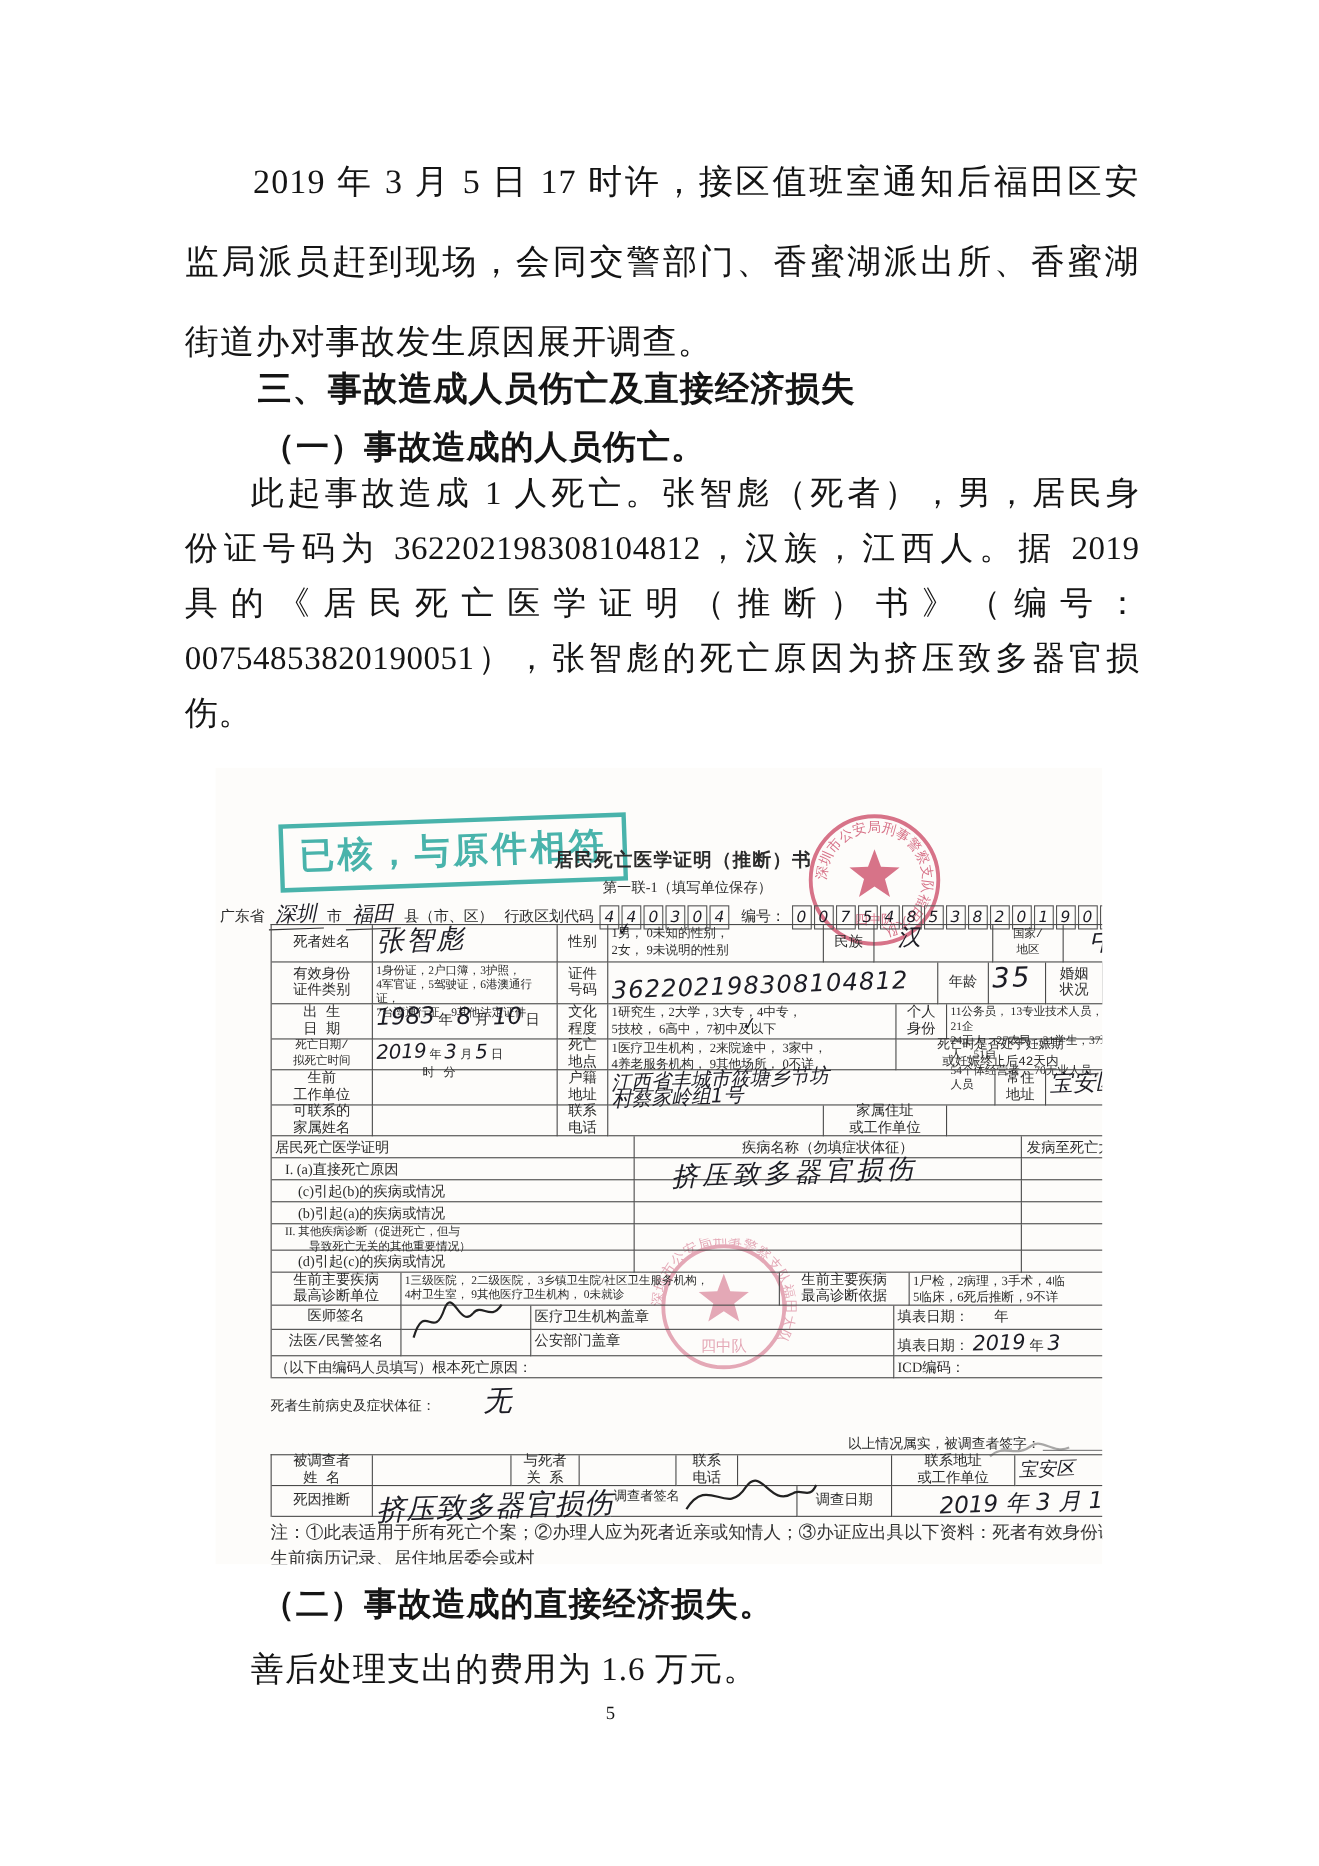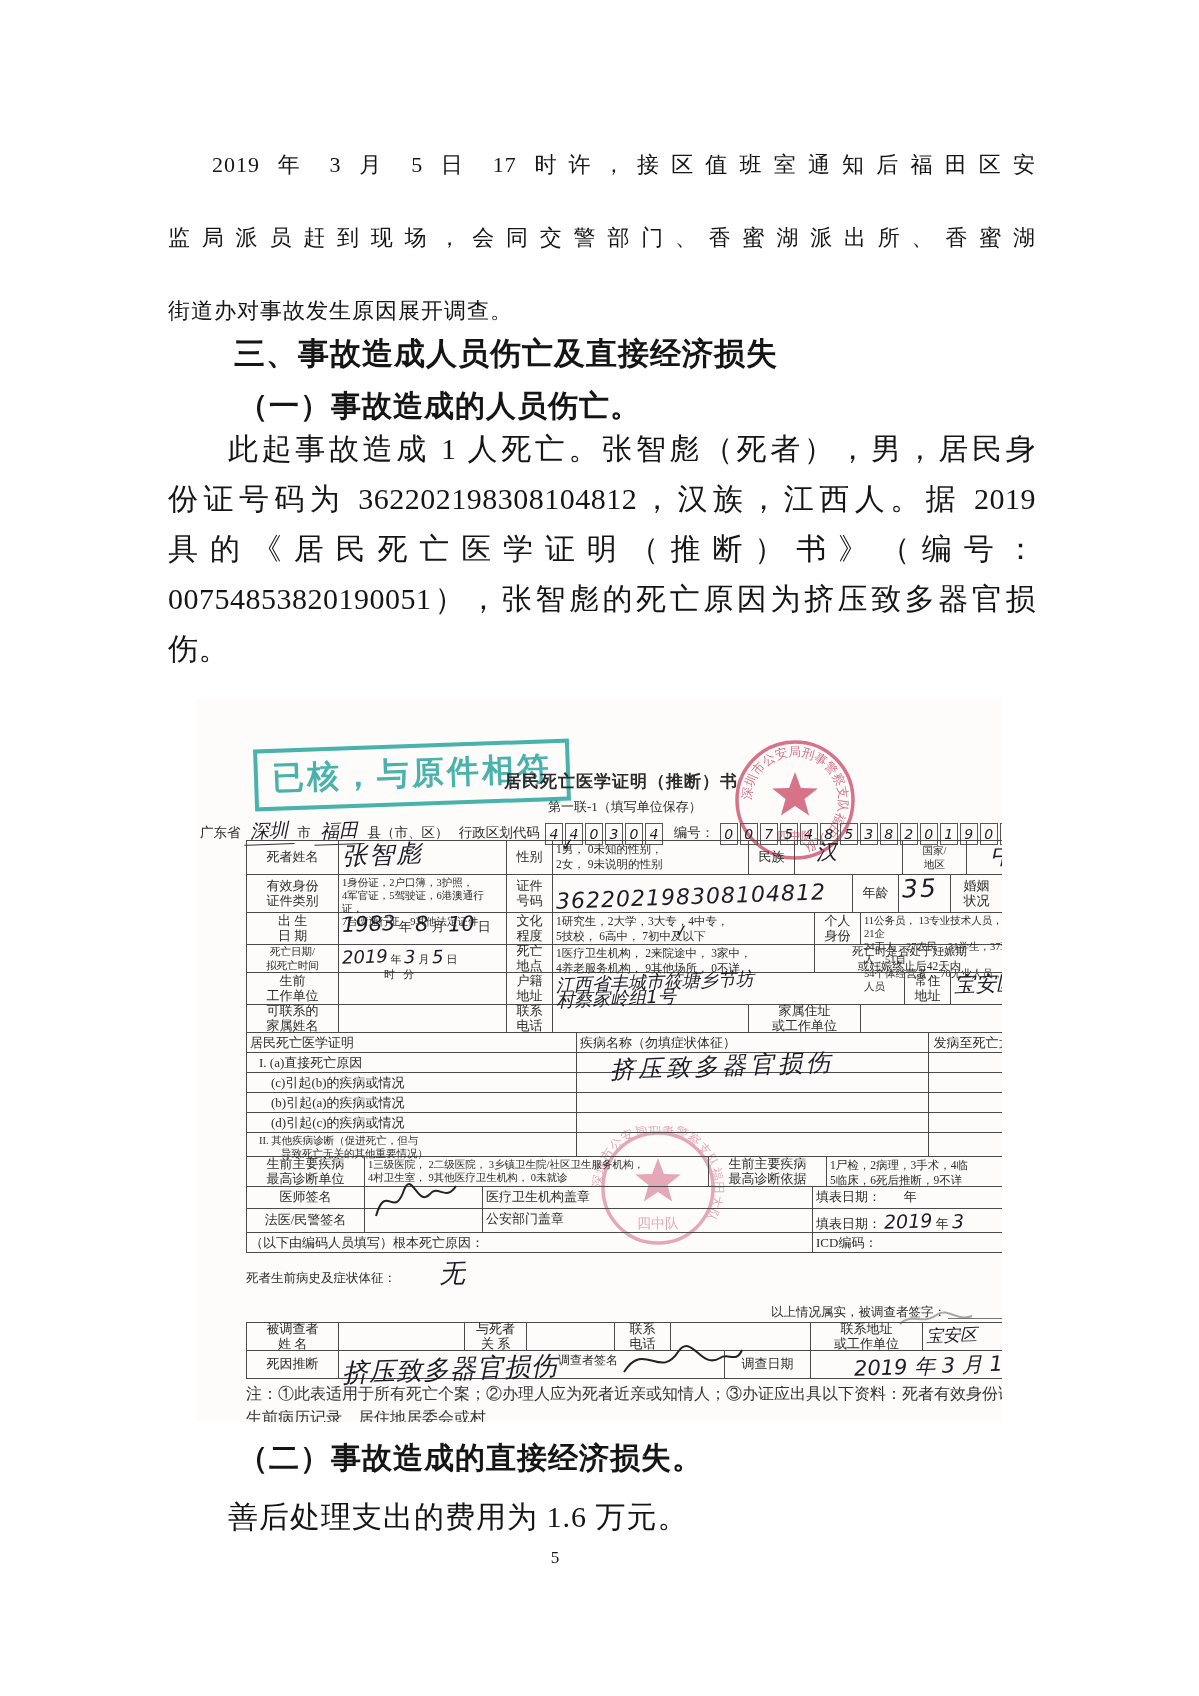--- a/index.html
+++ b/index.html
@@ -2,21 +2,21 @@
 <html><head>
 <meta charset="utf-8">
 <style>
   html,body{margin:0;padding:0;background:#ffffff;}
   .page{position:relative;width:1199px;height:1696px;background:#ffffff;overflow:hidden;
         font-family:"Liberation Serif","DejaVu Serif",serif;color:#151515;}
   
   .para{position:absolute;left:168px;width:868px;}
   .pline{white-space:nowrap;}
   .jline{text-align:justify;text-align-last:justify;white-space:normal;}
-  .p1{top:128px;font-size:22px;line-height:73px;letter-spacing:1px;}
+  .p1{top:128px;font-size:31px;line-height:73px;letter-spacing:1px;}
   .p2{top:424px;font-size:30px;line-height:50px;letter-spacing:0.5px;}
   .indent{text-indent:2em;}
   .h-sec{position:absolute;left:234px;top:333px;font-family:"Liberation Sans","DejaVu Sans",sans-serif;
          font-weight:bold;font-size:31px;letter-spacing:1px;}
   .h-sub{position:absolute;font-family:"Liberation Sans","DejaVu Sans",sans-serif;font-weight:bold;
          font-size:30px;letter-spacing:1px;}
   .h-sub1{left:238px;top:386px;}
   .h-sub2{left:238px;top:1438px;}
   .p3{position:absolute;left:228px;top:1497px;font-size:30px;letter-spacing:1px;}
   .pageno{position:absolute;left:0;top:1548px;width:1110px;text-align:center;font-size:17px;}
@@ -38,21 +38,21 @@
   .hw-u{border-bottom:1px solid #333;padding:0 6px;font-size:19px;}
   .dboxes{display:inline-block;vertical-align:middle;margin:0 2px;}
   .dbox{display:inline-block;width:16px;height:20px;line-height:20px;border:1px solid #555;margin-right:2px;
         text-align:center;font-size:14px;font-family:"DejaVu Sans",sans-serif;font-style:italic;color:#1c1c24;vertical-align:middle;}
 
   .tbl{position:absolute;left:50px;top:142px;width:810px;}
   .grp{border-top:1px solid #4a4a4a;border-left:1px solid #4a4a4a;}
   .fr{display:flex;}
   .fc{border-right:1px solid #4a4a4a;border-bottom:1px solid #4a4a4a;box-sizing:border-box;
       padding:1px 3px;font-size:13px;position:relative;overflow:visible;}
-  .lbl{display:flex;flex-direction:column;justify-content:center;align-items:center;line-height:1.15;}
+  .lbl{display:flex;flex-direction:column;justify-content:center;align-items:center;line-height:1.15;font-family:Liberation Mono, monospace;}
   .tiny{font-size:10.5px;line-height:1.25;}
   .opt{font-size:11.5px;line-height:1.3;}
   .grow{flex:1 1 0;min-width:0;}
   .hwv{font-size:21px;line-height:1;}
   .hwbig{font-size:25px;letter-spacing:2px;}
   .chk{position:absolute;font-family:"DejaVu Sans",sans-serif;font-weight:bold;color:#1c1c24;font-size:16px;transform:rotate(-8deg);}
   .surveyttl{height:20px;line-height:20px;text-align:center;font-size:14.5px;font-weight:bold;
              letter-spacing:4px;border-bottom:1px solid #4a4a4a;}
   .history{height:48px;padding-top:3px;font-size:12.5px;}
   .confirm{height:18px;font-size:12.5px;text-align:right;padding-right:110px;position:relative;}
@@ -270,55 +270,55 @@
           <div class="fc" style="width:196px"></div>
           <div class="fc lbl" style="width:112px">
             <div>家属住址</div>
             <div>或工作单位</div>
           </div>
           <div class="fc grow"></div>
         </div>
 
         <div class="fr" style="height:20px">
           <div class="fc" style="width:330px">居民死亡医学证明</div>
-          <div class="fc" style="width:352px;">疾病名称（勿填症状体征）</div>
+          <div class="fc" style="width:352px;text-align:center">疾病名称（勿填症状体征）</div>
           <div class="fc grow" style="text-align:center">发病至死亡大概间隔</div>
         </div>
 
         <div class="fr" style="height:20px">
           <div class="fc" style="width:330px;padding-left:12px">I. (a)直接死亡原因</div>
           <div class="fc" style="width:352px">
             <span class="hw" style="font-size:24px;letter-spacing:4px;margin-left:30px;margin-top:-4px">挤压致多器官损伤</span>
           </div>
           <div class="fc grow"></div>
         </div>
 
         <div class="fr" style="height:20px">
           <div class="fc" style="width:330px;padding-left:24px">(c)引起(b)的疾病或情况</div>
           <div class="fc" style="width:352px"></div>
           <div class="fc grow"></div>
         </div>
 
         <div class="fr" style="height:20px">
           <div class="fc" style="width:330px;padding-left:24px">(b)引起(a)的疾病或情况</div>
-          <div class="fc" style="width:352px"></div>
-          <div class="fc grow"></div>
-        </div>
-
-        <div class="fr" style="height:20px">
-          <div class="fc" style="width:330px;padding-left:24px">(d)引起(c)的疾病或情况</div>
           <div class="fc" style="width:352px"></div>
           <div class="fc grow"></div>
         </div>
 
         <div class="fr" style="height:24px">
           <div class="fc tiny" style="width:330px;padding-left:12px">
             <div>II. 其他疾病诊断（促进死亡，但与</div>
             <div style="padding-left:22px">导致死亡无关的其他重要情况）</div>
           </div>
+          <div class="fc" style="width:352px"></div>
+          <div class="fc grow"></div>
+        </div>
+
+        <div class="fr" style="height:20px">
+          <div class="fc" style="width:330px;padding-left:24px">(d)引起(c)的疾病或情况</div>
           <div class="fc" style="width:352px"></div>
           <div class="fc grow"></div>
         </div>
 
         <div class="fr" style="height:30px">
           <div class="fc lbl" style="width:118px">
             <div>生前主要疾病</div>
             <div>最高诊断单位</div>
           </div>
           <div class="fc tiny" style="width:344px">

